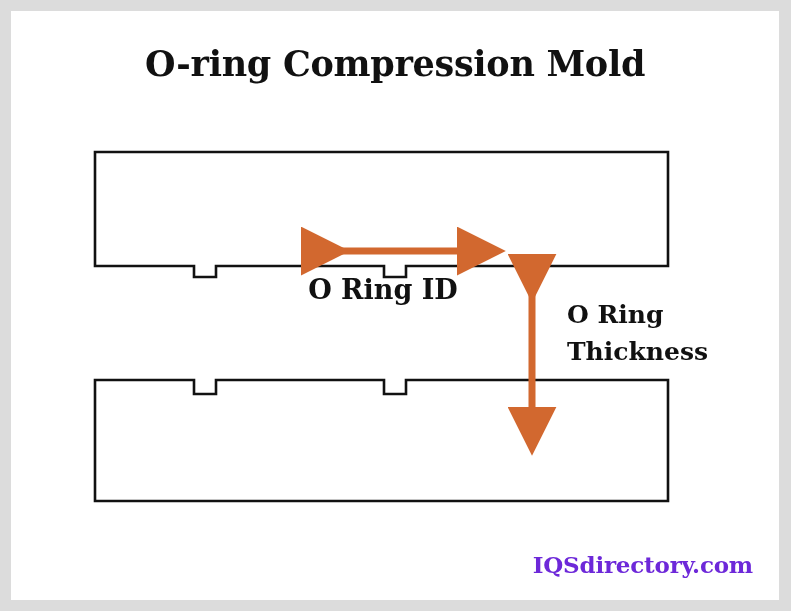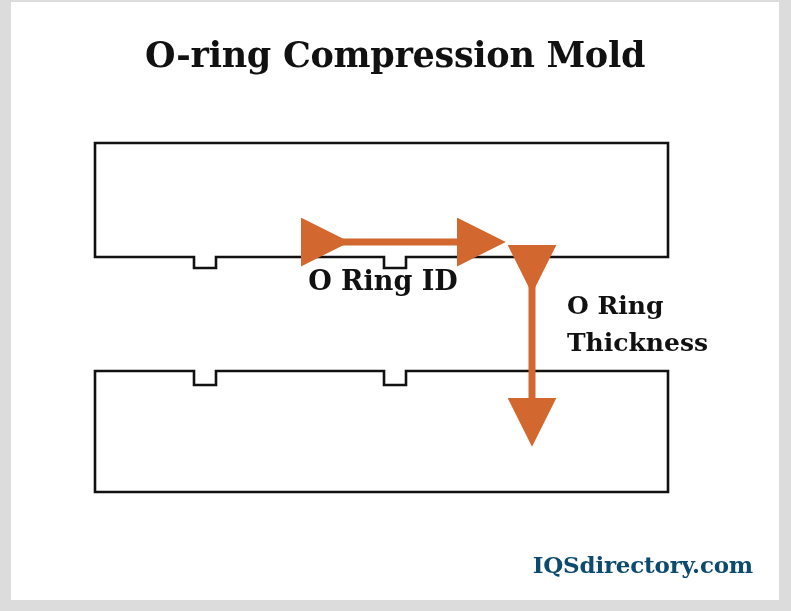--- a/index.html
+++ b/index.html
@@ -15,21 +15,21 @@
     font-family: "DejaVu Serif", serif;
   }
   #figure-frame {
     position: absolute;
     left: 0;
     top: 0;
     width: 791px;
     height: 611px;
     box-sizing: border-box;
     background: #dcdcdc;
-    padding: 2px 12px 11px 11px;
+    padding: 11px 12px 11px 11px;
   }
   #figure-canvas {
     position: relative;
     width: 100%;
     height: 100%;
     background: #ffffff;
     box-sizing: border-box;
   }
   #diagram-title {
     position: absolute;
@@ -63,21 +63,21 @@
   .label-thickness-line {
     font-size: 25px;
   }
   #watermark {
     position: absolute;
     right: 26px;
     bottom: 22px;
     font-family: "DejaVu Serif", serif;
     font-weight: bold;
     font-size: 23px;
-    color: #0c4a6e;
+    color: #6d28d9;
     letter-spacing: -0.2px;
     white-space: nowrap;
   }
 </style>
 </head>
 <body>
 
 <div id="figure-frame">
   <div id="figure-canvas">
 

